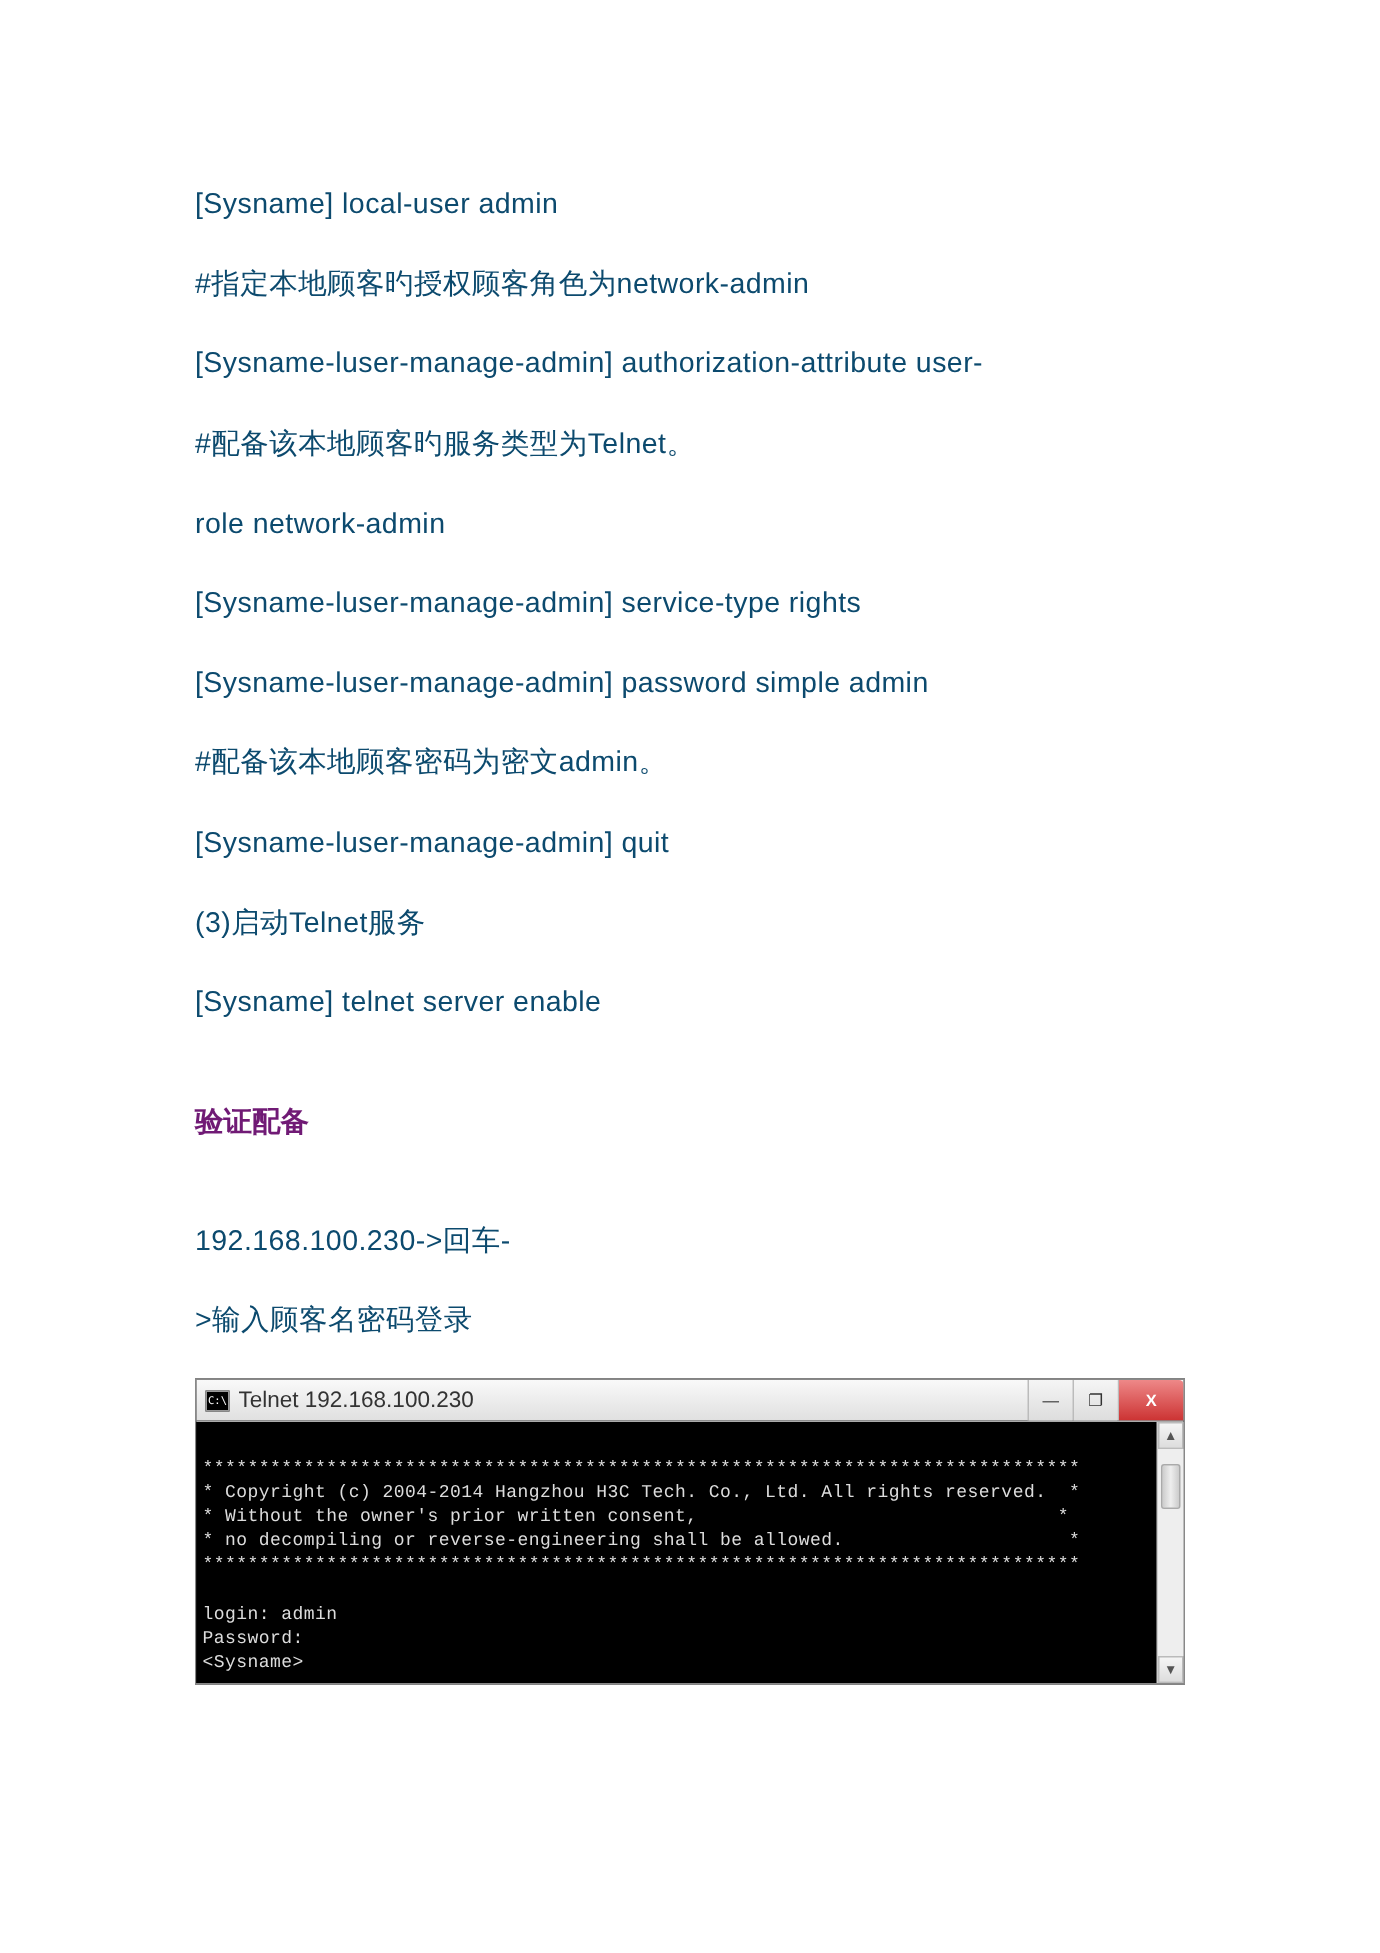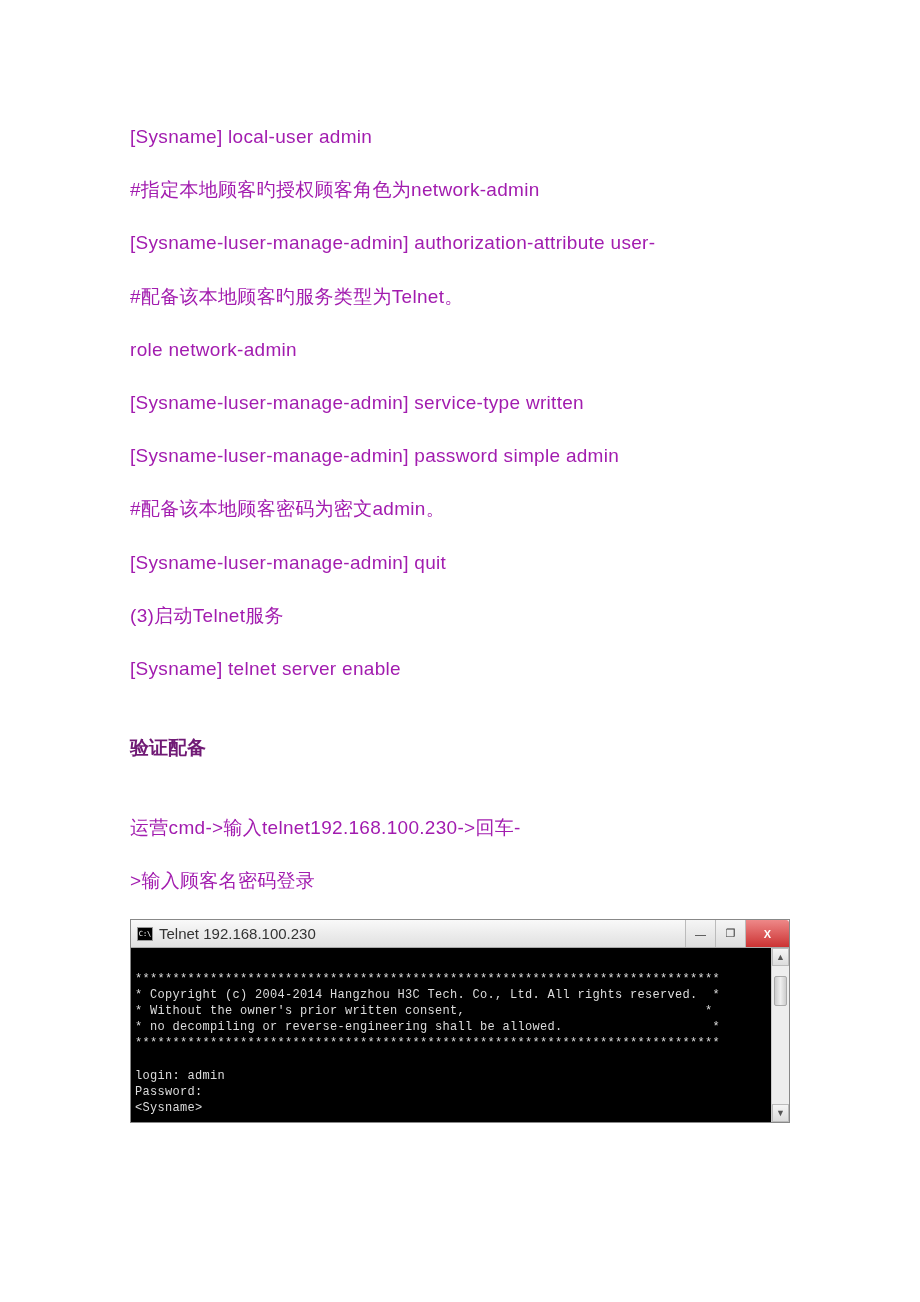--- a/index.html
+++ b/index.html
@@ -8,21 +8,21 @@
       box-sizing: border-box;
     }
     body {
       background: #ffffff;
       width: 920px;
       font-family: "Microsoft YaHei", "SimSun", Arial, sans-serif;
       padding: 110px 130px 80px 130px;
     }
     .doc-line {
       font-size: 19px;
-      color: #a21caf;
+      color: #0c4a6e;
       line-height: 2.8;
       letter-spacing: 0.3px;
     }
     .doc-line.justify-between {
       display: flex;
       justify-content: flex-start;
     }
     .doc-section-title {
       font-size: 19px;
       font-weight: bold;
@@ -137,32 +137,31 @@
 <body>
 
 <div>
   <div class="doc-line">[Sysname] local-user admin</div>
   <div class="doc-line">#指定本地顾客旳授权顾客角色为network-admin</div>
   <div class="doc-line justify-between">
     <span>[Sysname-luser-manage-admin]  authorization-attribute  user-</span>
   </div>
   <div class="doc-line">#配备该本地顾客旳服务类型为Telnet。</div>
   <div class="doc-line">role network-admin</div>
-  <div class="doc-line">[Sysname-luser-manage-admin] service-type written</div>
+  <div class="doc-line">[Sysname-luser-manage-admin] service-type rights</div>
   <div class="doc-line">[Sysname-luser-manage-admin] password simple admin</div>
   <div class="doc-line">#配备该本地顾客密码为密文admin。</div>
   <div class="doc-line">[Sysname-luser-manage-admin] quit</div>
   <div class="doc-line">(3)启动Telnet服务</div>
   <div class="doc-line">[Sysname] telnet server enable</div>
 
   <div class="doc-section-title">验证配备</div>
 
 
   <div class="doc-line justify-between">
-    <span>运营cmd-&gt;输入telnet</span>
     <span>192.168.100.230-&gt;回车-</span>
   </div>
 
   <div class="doc-line">&gt;输入顾客名密码登录</div>
 
   <div class="terminal-window">
     <div class="terminal-titlebar">
       <span class="cmd-icon">C:\</span>
       <span class="title-text">Telnet 192.168.100.230</span>
       <div class="window-controls">

